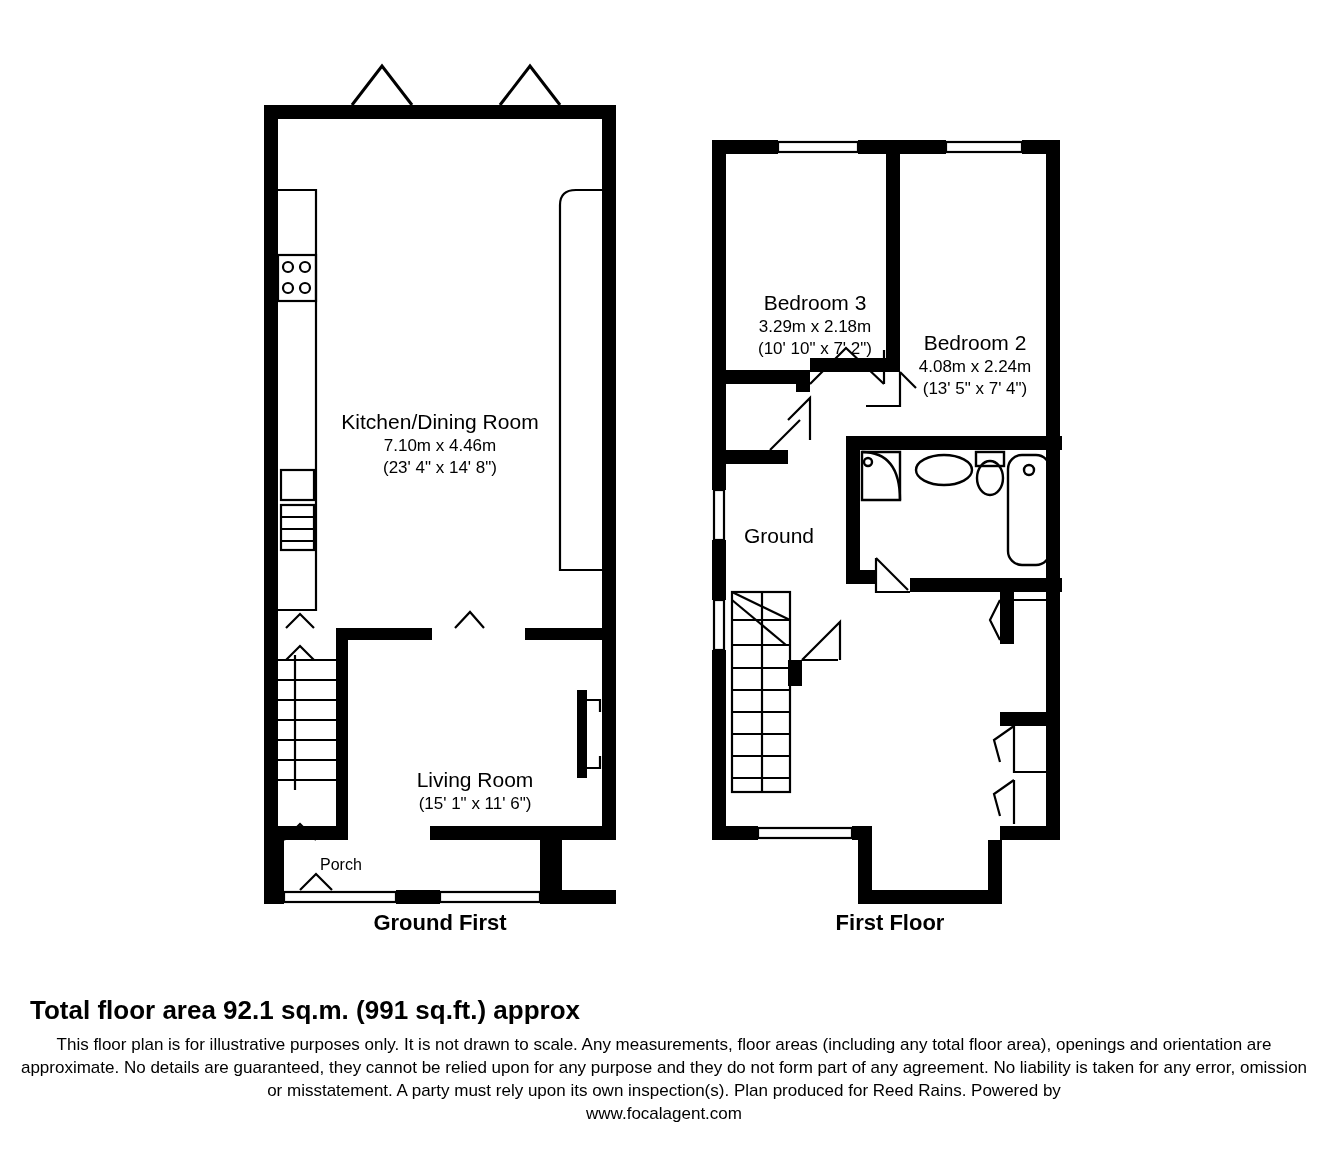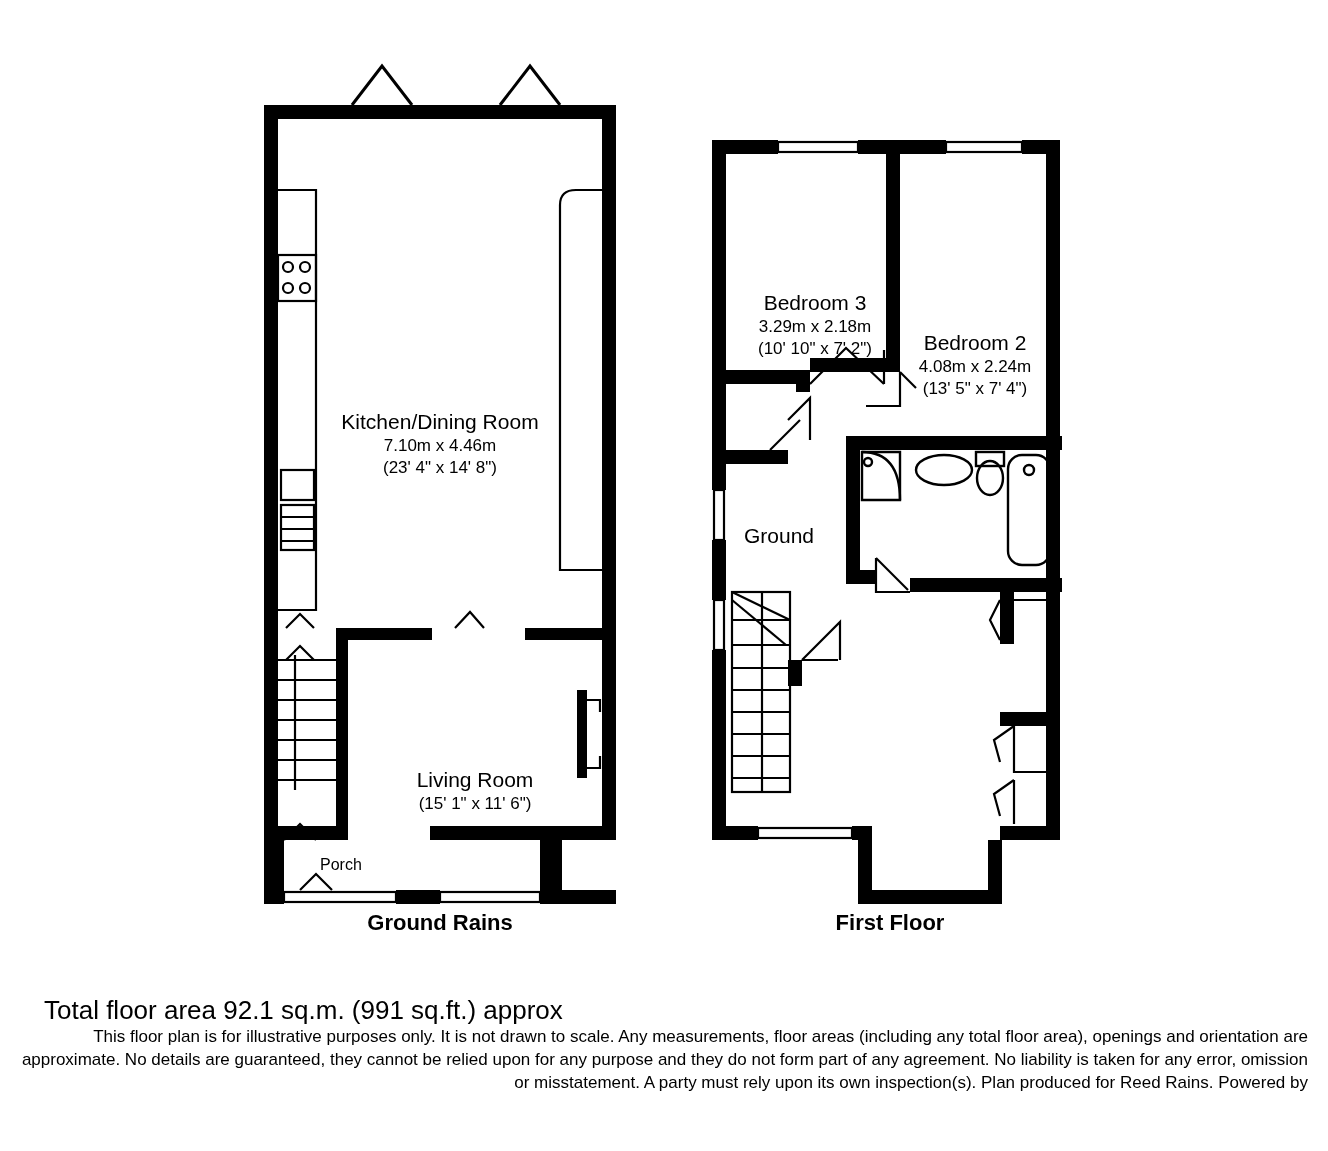--- a/index.html
+++ b/index.html
@@ -87,28 +87,29 @@
   #footer {
     position: absolute;
     left: 0;
     top: 995px;
     width: 1328px;
     text-align: center;
   }
   #total-area {
     font-size: 26px;
     text-align: left;
-    padding-left: 44px;
-    white-space: nowrap;
+    padding-left: 30px;
+    margin-bottom: 8px;
+    white-space: nowrap;
+    font-weight: bold;
   }
   #disclaimer {
     font-size: 17px;
     line-height: 1.35;
     padding: 0 20px;
-    text-align: right;
   }
   #disclaimer .url {
     display: block;
   }
 </style>
 </head>
 <body>
 
 <div id="plan-root">
 
@@ -284,21 +285,21 @@
     <div class="room-dim">(23' 4" x 14' 8")</div>
   </div>
 
   <div class="label-room" style="left:330px; top:722px; width:290px;">
     <div class="room-name">Living Room</div>
     <div class="room-dim">(15' 1" x 11' 6")</div>
   </div>
 
   <div class="porch-label" style="left:320px; top:856px;">Porch</div>
 
-  <div class="floor-title" style="left:290px; top:910px; width:300px;">Ground Rains</div>
+  <div class="floor-title" style="left:290px; top:910px; width:300px;">Ground First</div>
 
   <div class="label-room" style="left:700px; top:245px; width:230px;">
     <div class="room-name">Bedroom 3</div>
     <div class="room-dim">3.29m x 2.18m</div>
     <div class="room-dim">(10' 10" x 7' 2")</div>
   </div>
 
   <div class="label-room" style="left:860px; top:285px; width:230px;">
     <div class="room-name">Bedroom 2</div>
     <div class="room-dim">4.08m x 2.24m</div>
@@ -308,16 +309,17 @@
 
 
   <div class="landing-label" style="left:744px; top:524px;">Ground</div>
 
   <div class="floor-title" style="left:740px; top:910px; width:300px;">First Floor</div>
 
   <div id="footer">
     <div id="total-area">Total floor area 92.1 sq.m. (991 sq.ft.) approx</div>
     <div id="disclaimer">
       <span>This floor plan is for illustrative purposes only. It is not drawn to scale. Any measurements, floor areas (including any total floor area), openings and orientation are approximate. No details are guaranteed, they cannot be relied upon for any purpose and they do not form part of any agreement. No liability is taken for any error, omission or misstatement. A party must rely upon its own inspection(s). Plan produced for Reed Rains. Powered by</span>
+      <span class="url">www.focalagent.com</span>
     </div>
   </div>
 
 </div>
 
 </body></html>

